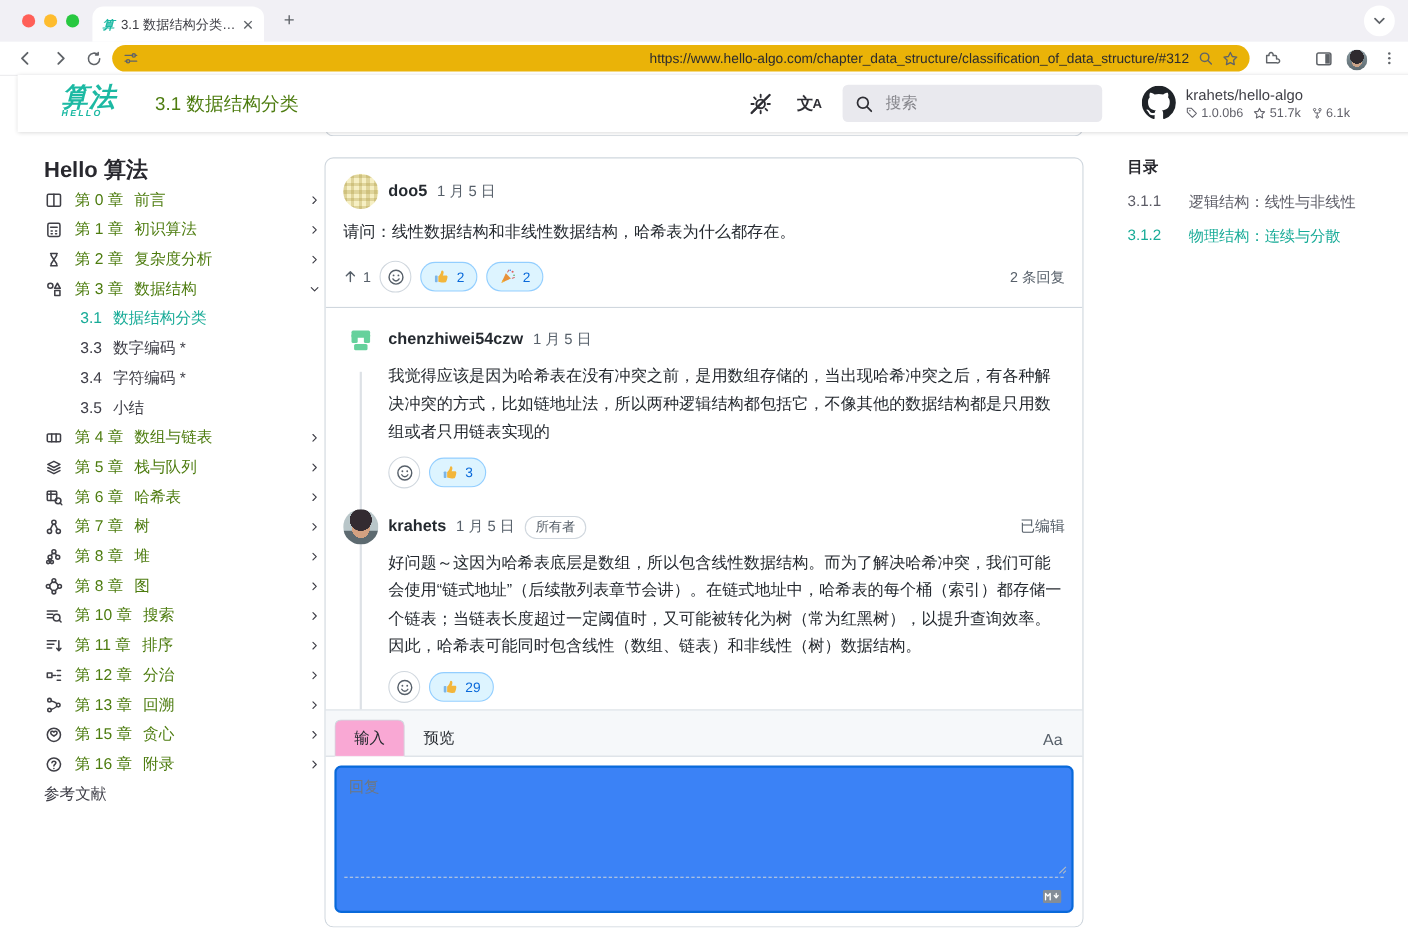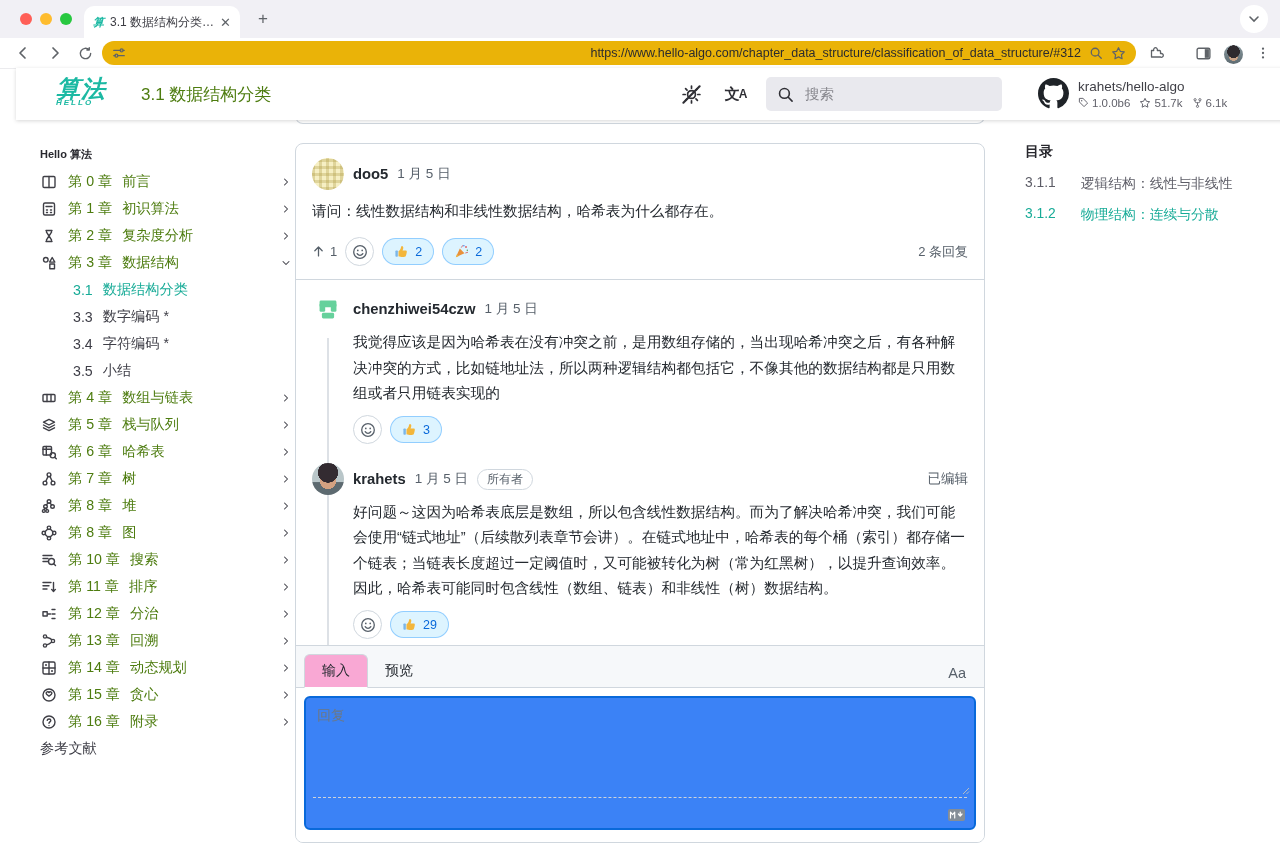--- a/index.html
+++ b/index.html
@@ -42,21 +42,21 @@
   .searchbox input{border:none;background:transparent;outline:none;font-size:14.5px;color:#333;width:160px;
                    font-family:inherit;}
   .searchbox input::placeholder{color:#86868c;}
   .repo{position:absolute;left:1022px;top:10px;display:flex;gap:9px;align-items:center;}
   .repo-name{font-size:13.5px;color:#3f3f46;}
   .repo-meta{display:flex;gap:9px;margin-top:3px;font-size:11.5px;color:#61616a;align-items:center;}
   .repo-meta .m{display:flex;gap:3px;align-items:center;}
 
   
   .sidebar{position:absolute;left:40px;top:141px;width:252px;}
-  .side-title{font-size:11px;font-weight:bold;color:#28282e;height:27px;display:flex;align-items:center;}
+  .side-title{font-size:20px;font-weight:bold;color:#28282e;height:27px;display:flex;align-items:center;}
   .nav-item{height:27px;display:flex;align-items:center;gap:10px;font-size:14.2px;color:#4d7c0f;cursor:pointer;}
   .nav-item .ci{width:18px;height:18px;color:#3f3f46;flex:none;display:flex;align-items:center;justify-content:center;}
   .nav-item .chev{margin-left:auto;color:#3d3d46;}
   .nav-sub{height:27px;display:flex;align-items:center;gap:10px;font-size:14.2px;color:#3d3d46;padding-left:33px;cursor:pointer;}
   .nav-sub.active{color:#17ab97;}
   .refs{height:27px;display:flex;align-items:center;font-size:14.2px;color:#3d3d46;cursor:pointer;}
   .ci svg,.chev svg{stroke:currentColor;fill:none;stroke-width:1.4;stroke-linecap:round;stroke-linejoin:round;}
 
   
   .toc{position:absolute;left:1025px;top:143px;width:245px;}
@@ -492,37 +492,20 @@
     <span>回溯</span>
     <span class="chev">
         <svg width="12" height="12" viewBox="0 0 16 16">
           <path d="M6 4l4 4-4 4"></path>
         </svg>
       </span>
   </div>
   <div class="nav-item">
     <span class="ci">
         <svg width="16" height="16" viewBox="0 0 16 16">
-          <rect x="2" y="2" width="12" height="12" rx="1.5"></rect>
-          <path d="M2 8h12M8 2v12"></path>
-          <circle cx="5" cy="5" r="1" fill="currentColor" stroke="none"></circle>
-          <circle cx="11" cy="11" r="1" fill="currentColor" stroke="none"></circle>
-        </svg>
-      </span>
-    <span>第 14 章</span>
-    <span>动态规划</span>
-    <span class="chev">
-        <svg width="12" height="12" viewBox="0 0 16 16">
-          <path d="M6 4l4 4-4 4"></path>
-        </svg>
-      </span>
-  </div>
-  <div class="nav-item">
-    <span class="ci">
-        <svg width="16" height="16" viewBox="0 0 16 16">
           <circle cx="8" cy="8" r="6"></circle>
           <path d="M8 5.6c.9-1.4 2.9-.9 2.9.7 0 1.3-1.9 2.2-2.9 2.8-1-.6-2.9-1.5-2.9-2.8 0-1.6 2-2.1 2.9-.7z"></path>
         </svg>
       </span>
     <span>第 15 章</span>
     <span>贪心</span>
     <span class="chev">
         <svg width="12" height="12" viewBox="0 0 16 16">
           <path d="M6 4l4 4-4 4"></path>
         </svg>

